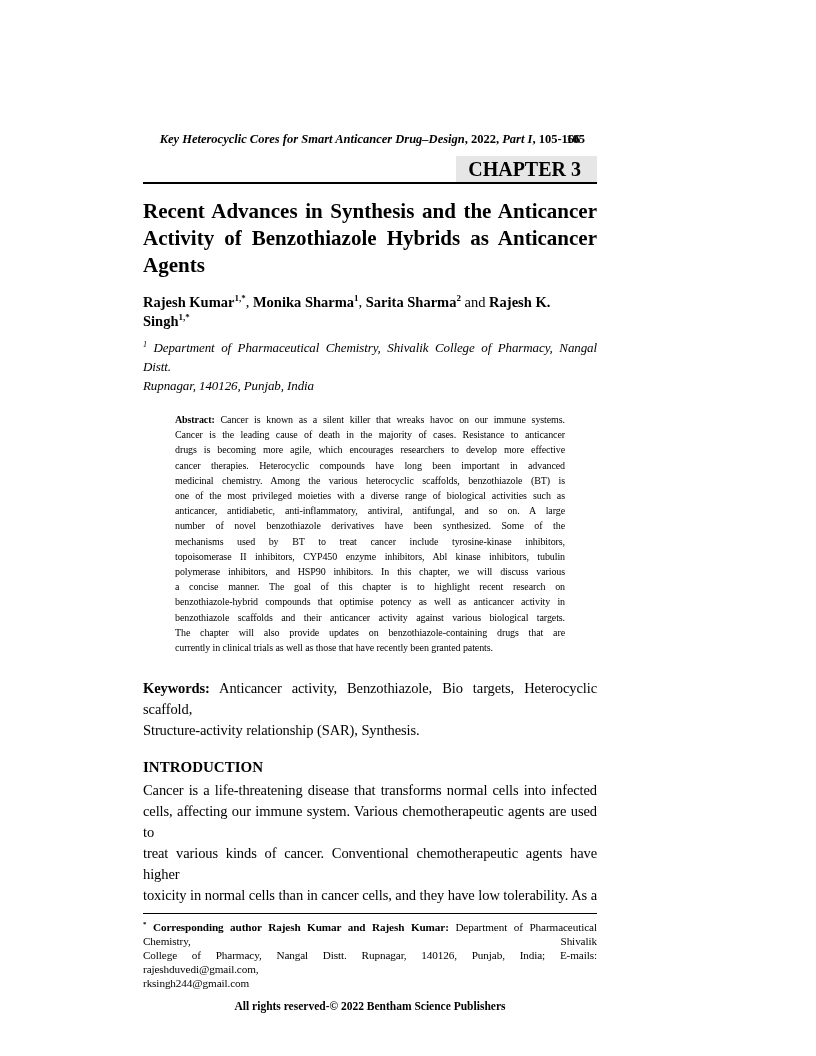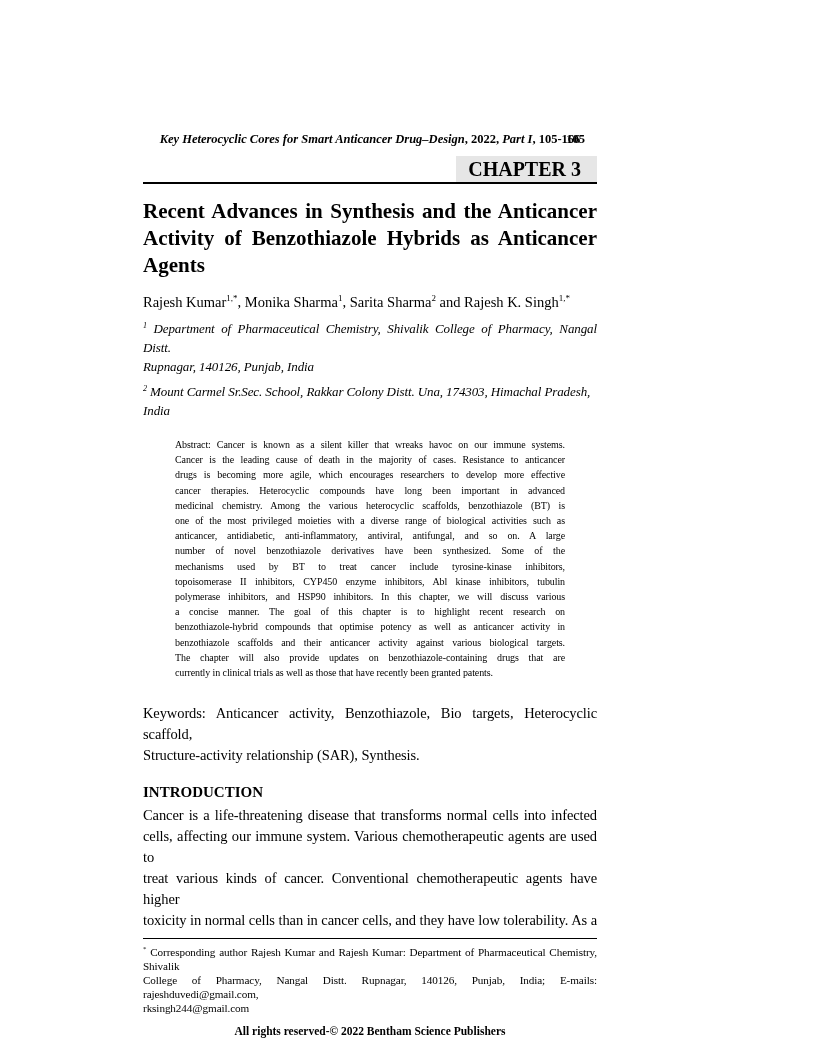--- a/index.html
+++ b/index.html
@@ -6,21 +6,21 @@
   .page {
     position: relative;
     width: 740px; height: 1056px;
     background: #ffffff;
     color: #000000;
     font-family: "Liberation Serif", "DejaVu Serif", serif;
     overflow: hidden;
     box-sizing: border-box;
     padding: 131px 143px 0 143px;
   }
-  .b  { font-weight: normal; }
+  .b  { font-weight: bold; }
   .i  { font-style: italic; }
   sup { font-size: 0.62em; line-height: 0; }
 
   
   .running-head {
     position: relative;
     font-size: 12.5px; line-height: 16px;
     font-weight: bold;
     text-align: center;
     white-space: nowrap;
@@ -95,23 +95,20 @@
     <div class="jl">Activity of Benzothiazole Hybrids as Anticancer</div>
     <div class="pl">Agents</div>
   </h1>
 
   <div class="authors-line"><span class="b">Rajesh Kumar</span><sup class="b">1,*</sup><span>, </span><span class="b">Monika Sharma</span><sup class="b">1</sup><span>, </span><span class="b">Sarita Sharma</span><sup class="b">2</sup><span> and </span><span class="b">Rajesh K. Singh</span><sup class="b">1,*</sup></div>
 
   <div class="affiliation affil-1">
     <div class="jl"><sup>1</sup> <span>Department of Pharmaceutical Chemistry, Shivalik College of Pharmacy, Nangal Distt.</span></div>
     <div class="pl">Rupnagar, 140126, Punjab, India</div>
   </div>
-  <div class="affiliation affil-2">
-    <div class="pl"><sup>2</sup> <span>Mount Carmel Sr.Sec. School, Rakkar Colony Distt. Una, 174303, Himachal Pradesh, India</span></div>
-  </div>
 
   <div class="abstract">
     <div class="jl"><span class="b">Abstract:</span> <span>Cancer is known as a silent killer that wreaks havoc on our immune systems.</span></div>
     <div class="jl">Cancer is the leading cause of death in the majority of cases. Resistance to anticancer</div>
     <div class="jl">drugs is becoming more agile, which encourages researchers to develop more effective</div>
     <div class="jl">cancer therapies. Heterocyclic compounds have long been important in advanced</div>
     <div class="jl">medicinal chemistry. Among the various heterocyclic scaffolds, benzothiazole (BT) is</div>
     <div class="jl">one of the most privileged moieties with a diverse range of biological activities such as</div>
     <div class="jl">anticancer, antidiabetic, anti-inflammatory, antiviral, antifungal, and so on. A large</div>
     <div class="jl">number of novel benzothiazole derivatives have been synthesized. Some of the</div>

